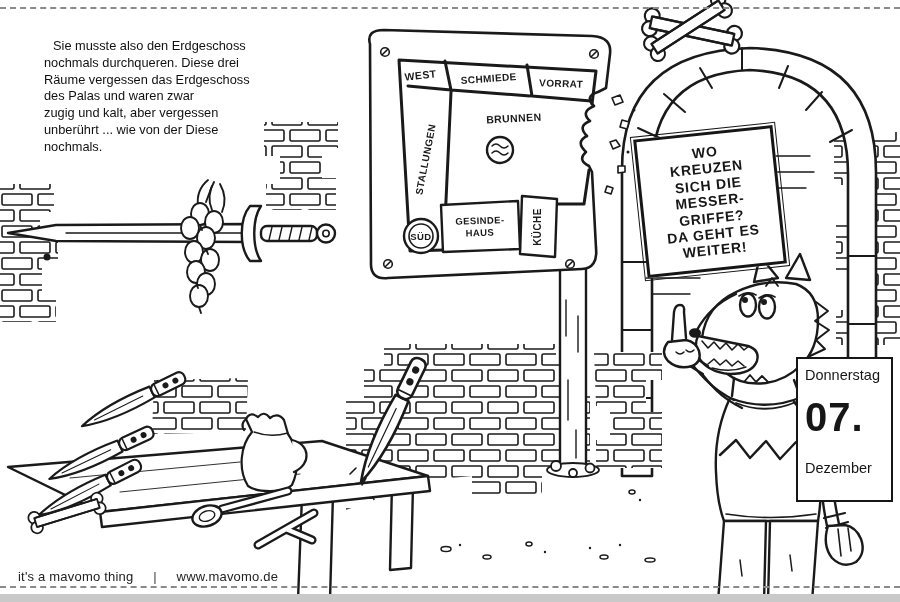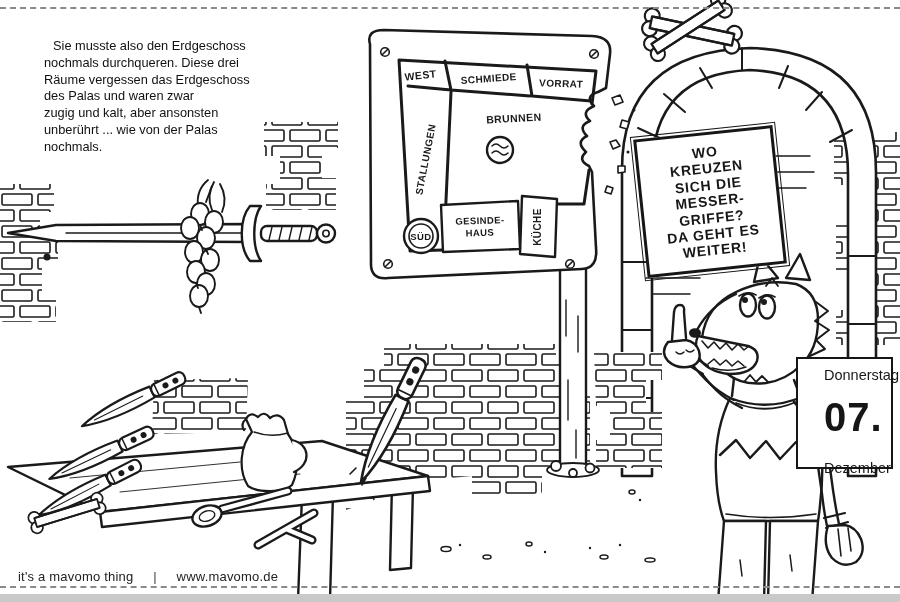--- a/index.html
+++ b/index.html
@@ -10,22 +10,22 @@
   .perf-top{top:7px;}
   .perf-bottom{top:586px;}
   .bottom-strip{position:absolute;left:0;right:0;top:594px;height:8px;background:#c9c9c9;}
   .intro{position:absolute;left:44px;top:38px;width:214px;font-size:12.8px;line-height:1.31;color:#111;}
   .intro .ind{text-indent:9px;}
   .intro .u{text-decoration:underline;}
   .sign{position:absolute;left:640px;top:132px;width:126px;padding:9px 4px;
         background:#fff;border:3px solid #161616;outline:1.5px solid #161616;outline-offset:2px;
         transform:rotate(-6deg);text-align:center;font-weight:bold;font-size:14px;
         line-height:1.17;letter-spacing:.8px;color:#161616;}
-  .calendar{position:absolute;left:796px;top:357px;width:97px;height:112px;box-sizing:border-box;
-        background:#fff;border:2.5px solid #161616;padding:8px 6px 6px 26px;}
+  .calendar{position:absolute;left:796px;top:357px;width:97px;height:145px;box-sizing:border-box;
+        background:#fff;border:2.5px solid #161616;padding:8px 6px 6px 7px;}
   .cal-weekday{font-size:14.5px;color:#161616;}
   .cal-day{font-size:40px;font-weight:bold;letter-spacing:1px;margin-top:12px;color:#161616;}
   .cal-month{font-size:14.5px;margin-top:20px;color:#161616;}
   .footer{position:absolute;left:18px;top:569px;font-size:13px;color:#222;letter-spacing:.2px;}
   .footer .sep{margin:0 16px;color:#444;}
 </style>
 </head>
 <body>
 
 <div class="page">
@@ -323,22 +323,22 @@
         <circle cx="640" cy="500" r="1.2" fill="#1a1a1a" stroke="none"></circle>
       </g>
     </g>
   </svg>
 
   <div class="intro">
     <div class="ind">Sie musste also den Erdgeschoss</div>
     <div>nochmals durchqueren. Diese drei</div>
     <div>Räume vergessen das Erdgeschoss</div>
     <div>des Palas und waren zwar</div>
-    <div>zugig und kalt, aber ansonsten</div>
-    <div>unberührt ... wie von der Palas</div>
+    <div>zugig und kalt, aber vergessen</div>
+    <div>unberührt ... wie von der Diese</div>
     <div>nochmals.</div>
   </div>
 
   <div class="sign">
     <div>WO</div>
     <div>KREUZEN</div>
     <div>SICH DIE</div>
     <div>MESSER-</div>
     <div>GRIFFE?</div>
     <div>DA GEHT ES</div>

